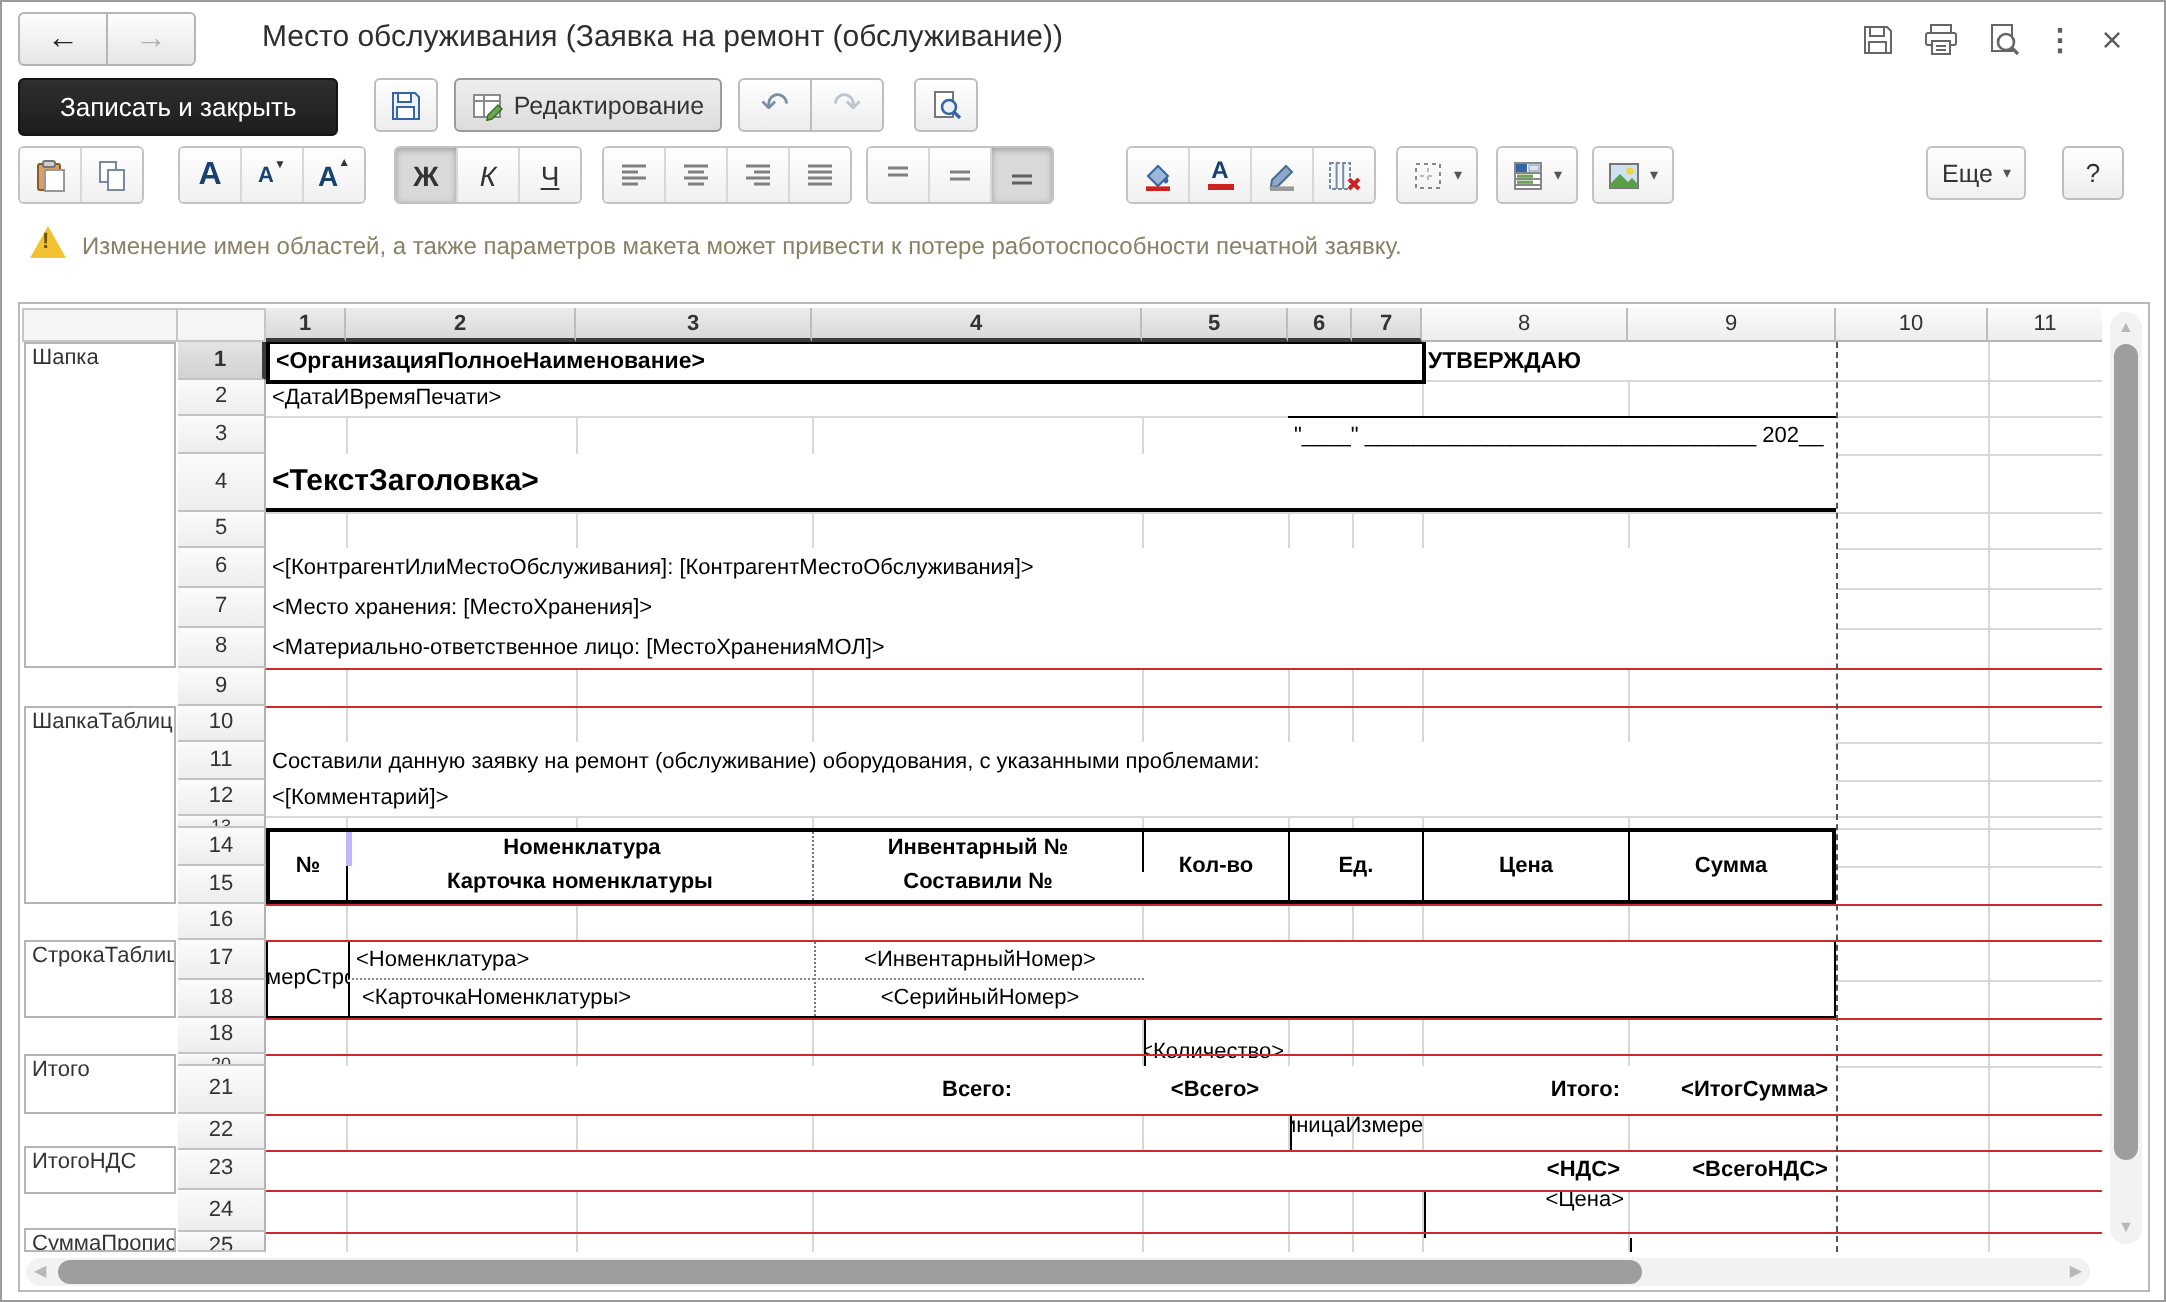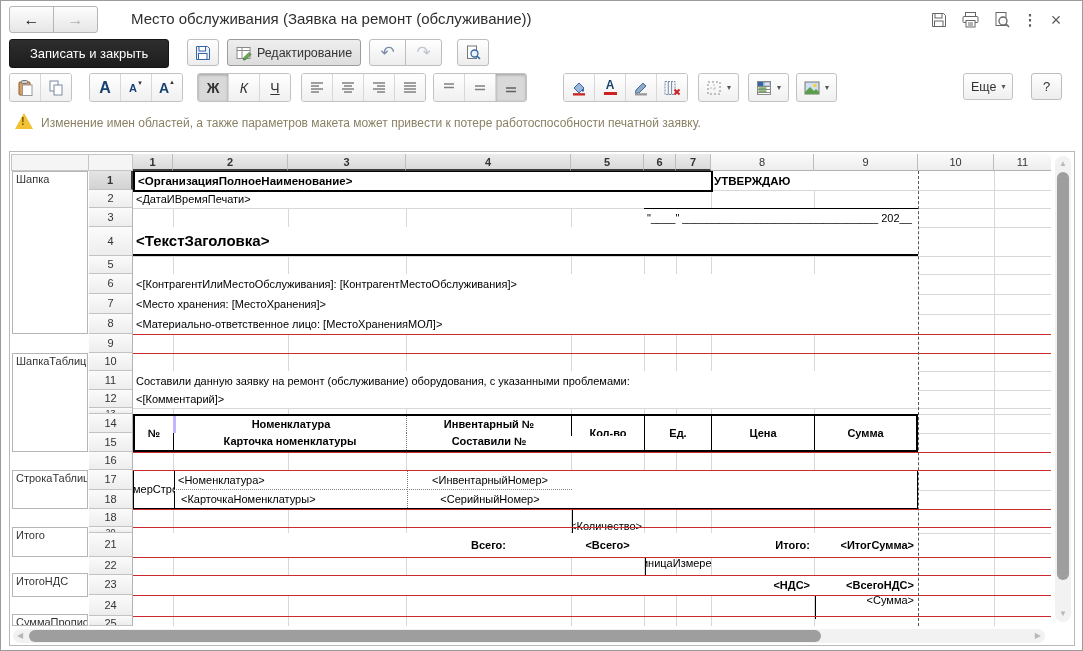--- a/index.html
+++ b/index.html
@@ -477,20 +477,23 @@
         <div class="bcell" style="left:40px;top:0;width:233px;height:19px;line-height:19px;border-left:1px solid #000;border-bottom:1px dotted #888;padding-left:3px"><span>&lt;Номенклатура&gt;</span></div>
         <div class="bcell" style="left:40px;top:20px;width:233px;height:17px;line-height:17px;border-left:1px solid #000;padding-left:6px"><span>&lt;КарточкаНоменклатуры&gt;</span></div>
         <div class="bcell cC" style="left:273px;top:0;width:165px;height:19px;line-height:19px;border-left:1px dotted #777;border-bottom:1px dotted #888"><span>&lt;ИнвентарныйНомер&gt;</span></div>
         <div class="bcell cC" style="left:273px;top:20px;width:165px;height:17px;line-height:17px;border-left:1px dotted #777"><span>&lt;СерийныйНомер&gt;</span></div>
         <div class="bcell clipR" style="left:438px;top:0;width:73px;height:37px;line-height:37px;border-left:1px solid #000">
             <span>&lt;Количество&gt;</span>
           </div>
         <div class="bcell clipC" style="left:511px;top:0;width:67px;height:37px;line-height:37px;border-left:1px solid #000">
             <span>&lt;ЕдиницаИзмерения&gt;</span>
           </div>
+        <div class="bcell clipR" style="left:578px;top:0;width:103px;height:37px;line-height:37px;border-left:1px solid #000">
+            <span>&lt;Цена&gt;</span>
+          </div>
         <div class="bcell clipR" style="left:681px;top:0;width:102px;height:37px;line-height:37px;border-left:1px solid #000">
             <span>&lt;Сумма&gt;</span>
           </div>
       </div>
 
       <div class="blk" style="top:362px;height:24px">
         <div class="bcell b cC" style="left:273px;top:0;width:165px;height:24px;line-height:24px"><span>Всего:</span></div>
         <div class="bcell b cC" style="left:438px;top:0;width:73px;height:24px;line-height:24px"><span>&lt;Всего&gt;</span></div>
         <div class="bcell b" style="left:578px;top:0;width:103px;height:24px;line-height:24px;text-align:right;padding-right:4px"><span>Итого:</span></div>
         <div class="bcell b" style="left:681px;top:0;width:102px;height:24px;line-height:24px;text-align:right;padding-right:2px"><span>&lt;ИтогСумма&gt;</span></div>

